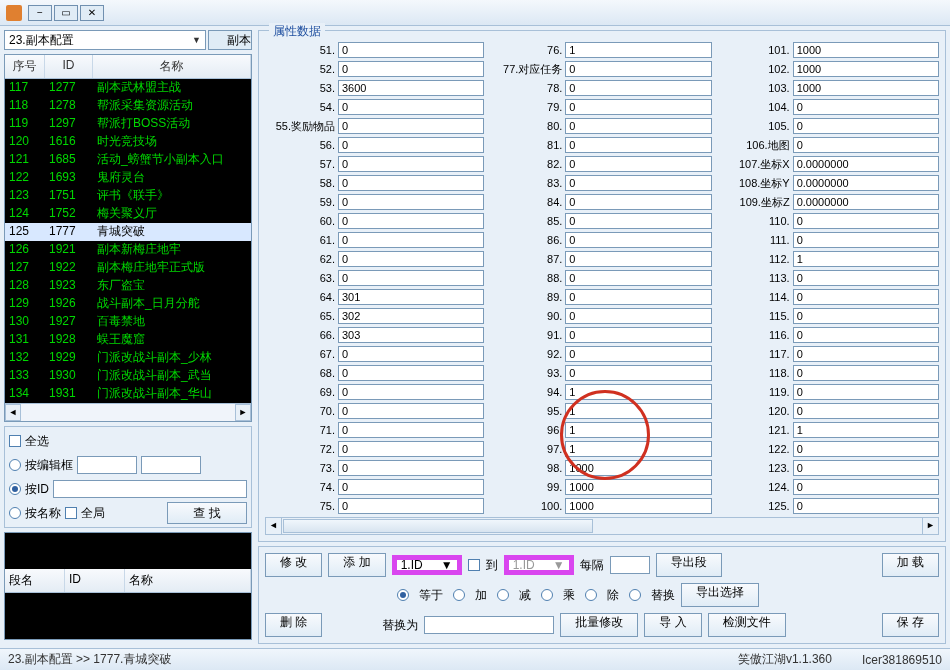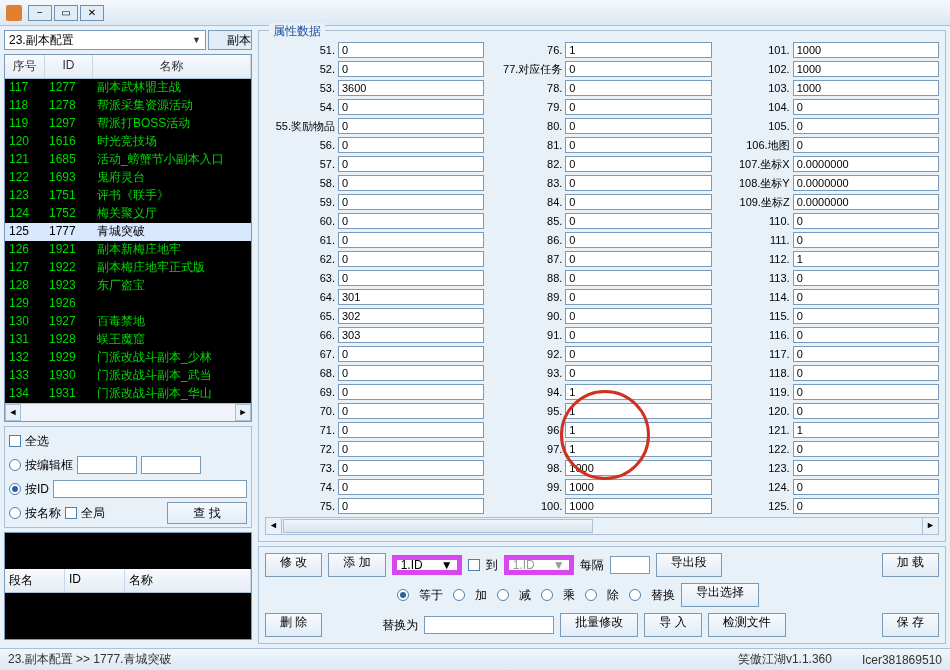--- a/index.html
+++ b/index.html
@@ -154,20 +154,21 @@
             <div class="col col-name">副本梅庄地牢正式版</div>
           </div>
           <div class="list-row">
             <div class="col col-seq">128</div>
             <div class="col col-id">1923</div>
             <div class="col col-name">东厂盗宝</div>
           </div>
           <div class="list-row">
             <div class="col col-seq">129</div>
             <div class="col col-id">1926</div>
+            <div class="col col-name">战斗副本_日月分舵</div>
           </div>
           <div class="list-row">
             <div class="col col-seq">130</div>
             <div class="col col-id">1927</div>
             <div class="col col-name">百毒禁地</div>
           </div>
           <div class="list-row">
             <div class="col col-seq">131</div>
             <div class="col col-id">1928</div>
             <div class="col col-name">蜈王魔窟</div>

